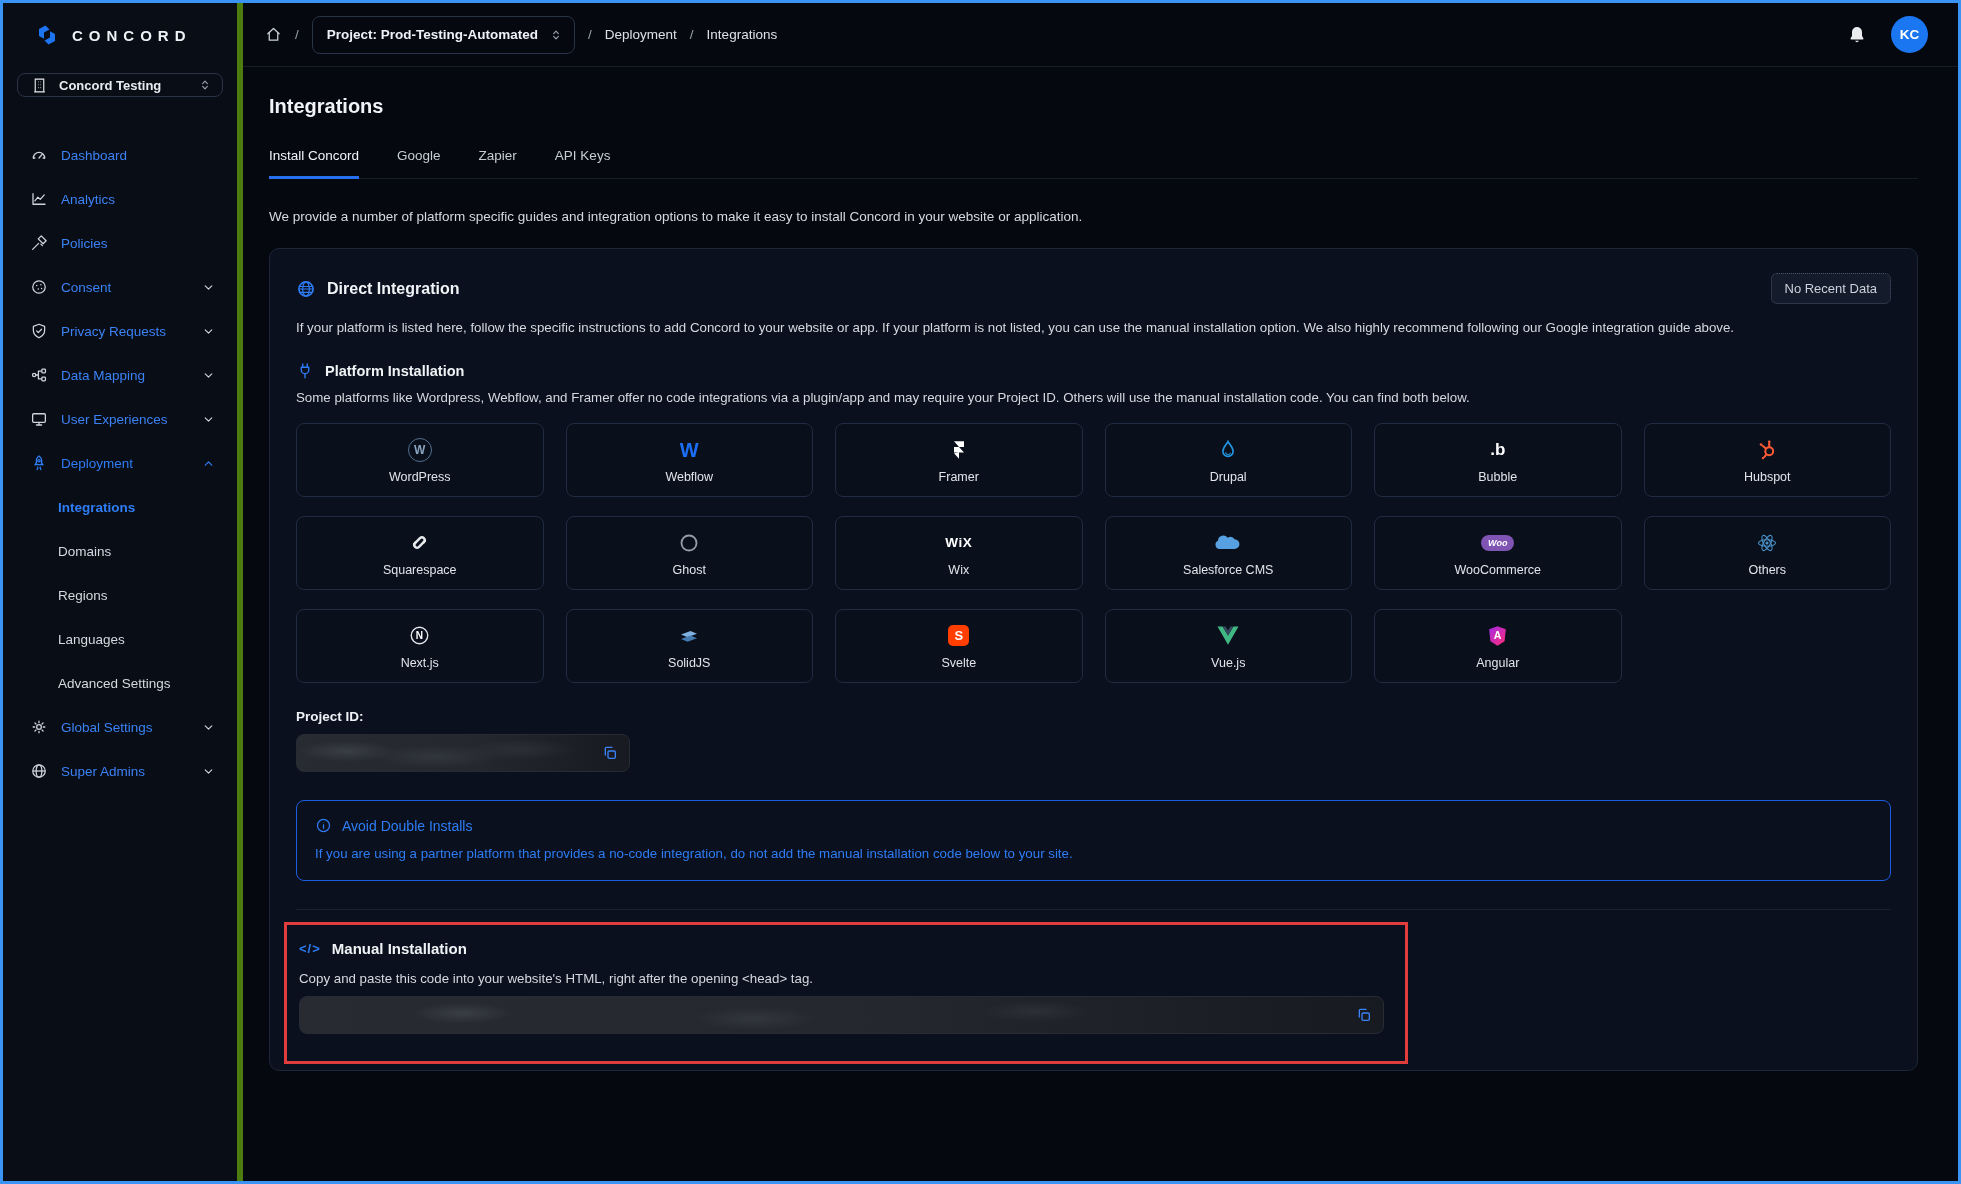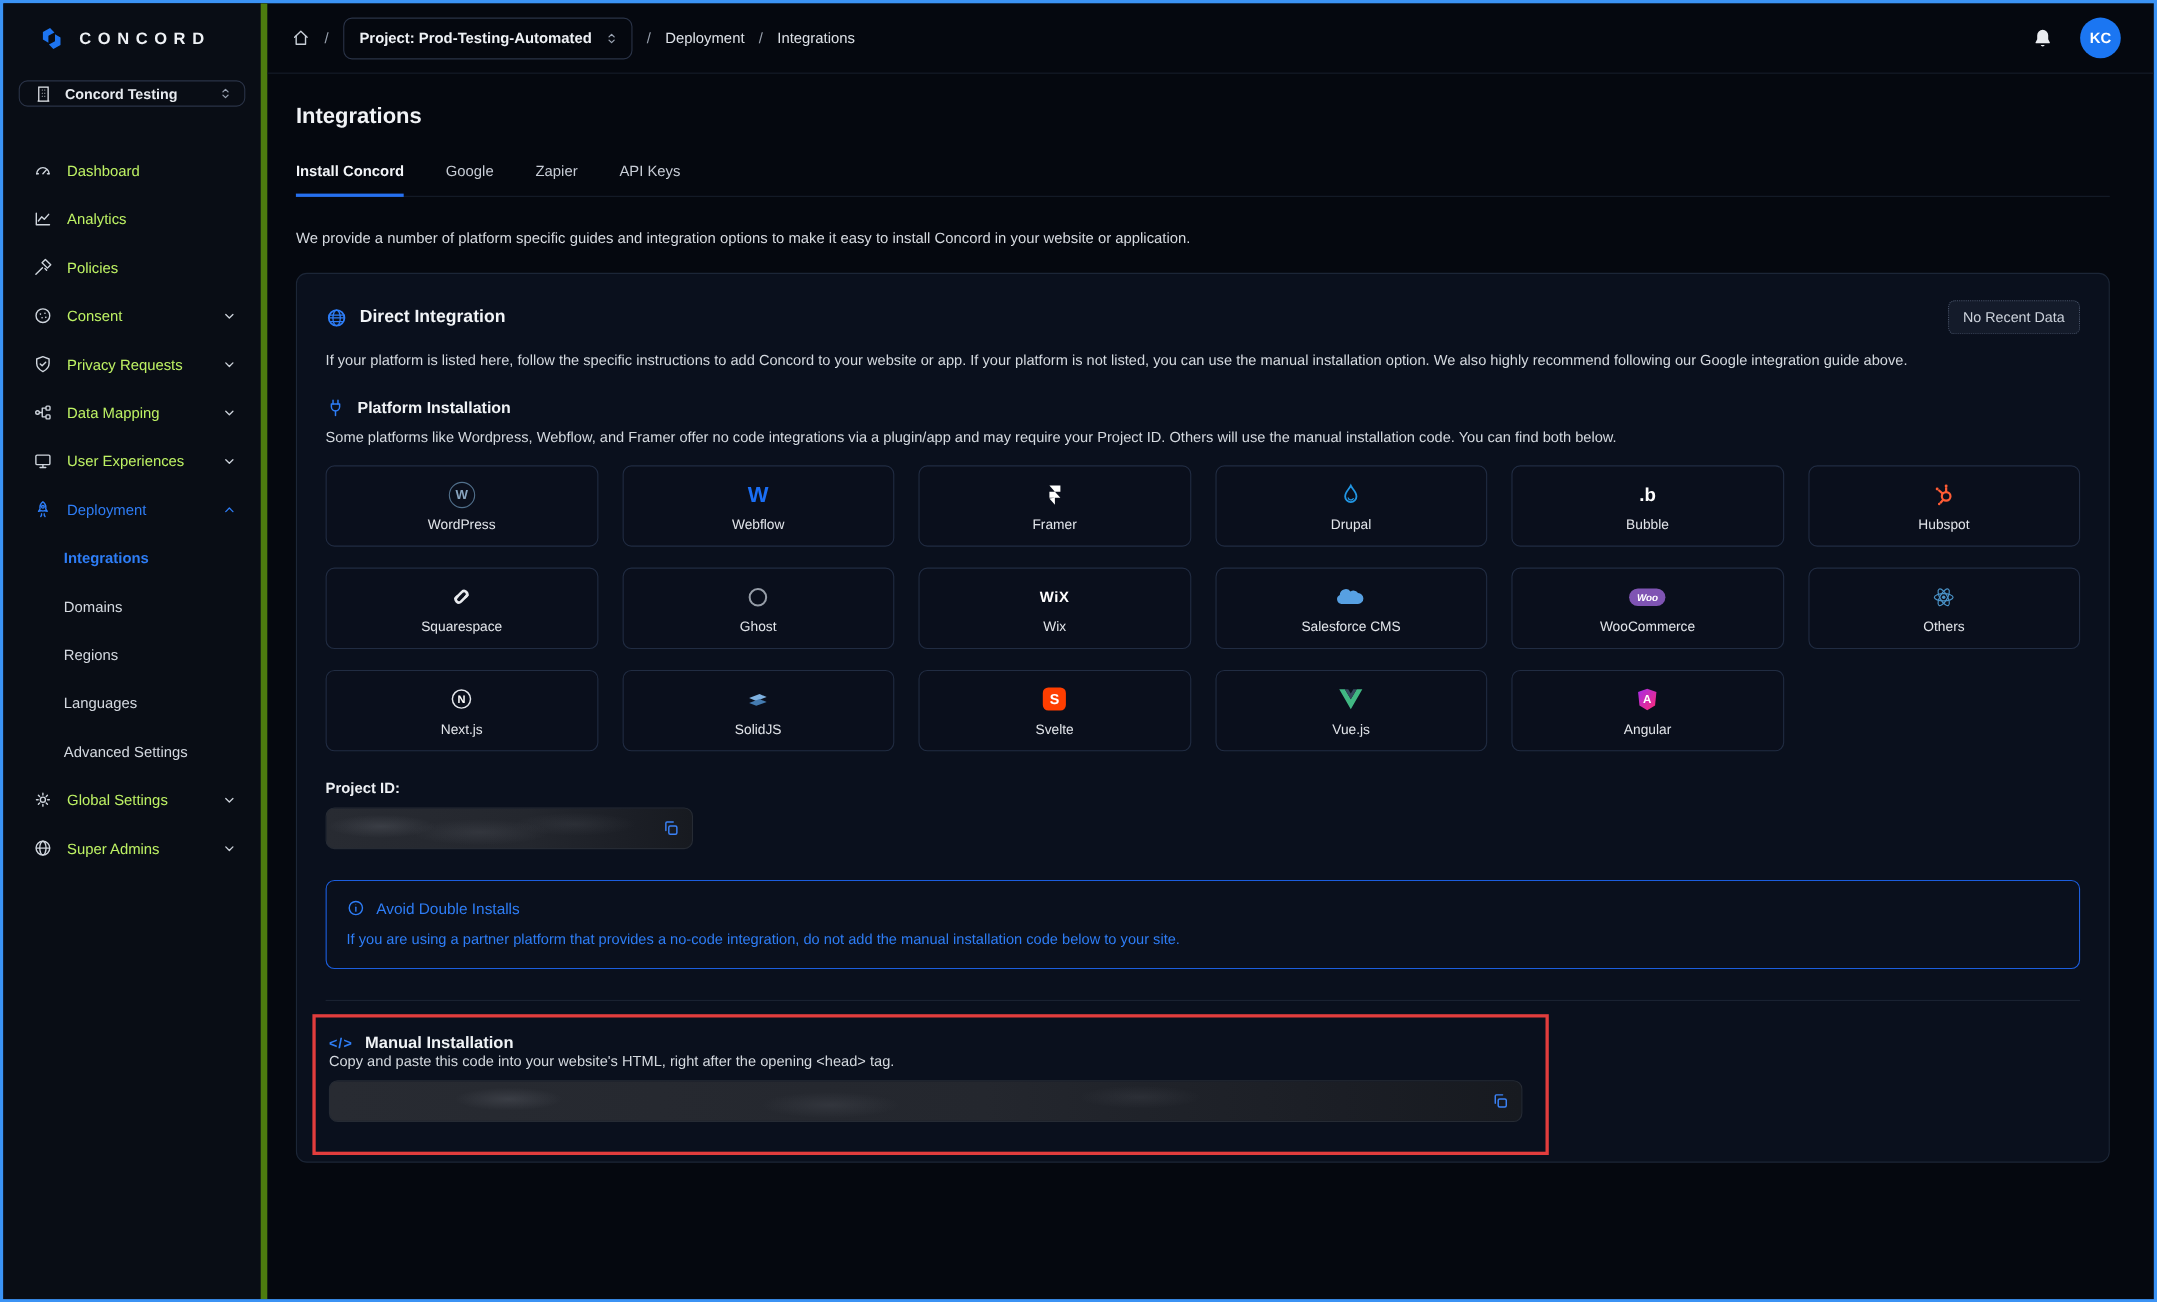--- a/index.html
+++ b/index.html
@@ -14,21 +14,21 @@
   }
   svg { display:block; }
 
   
   .sidebar { width:240px; min-width:240px; background:#090d15; border-right:6px solid #4d7c0f; display:flex; flex-direction:column; }
   .logo-row { height:64px; display:flex; align-items:center; padding-left:30px; gap:11px; }
   .logo-text { color:#eef1f5; font-size:15px; font-weight:600; letter-spacing:6px; }
   .org-select { margin:6px 14px 0; height:24px; border:1px solid #2a3347; border-radius:8px; display:flex; align-items:center; padding:0 10px 0 13px; gap:11px; color:#e8ebf0; font-size:13px; font-weight:600; cursor:pointer; }
   .org-updown { margin-left:auto; color:#98a1b0; }
   .nav { margin-top:36px; }
-  .nav-item { height:44px; display:flex; align-items:center; gap:13px; padding:0 22px 0 27px; font-size:13.5px; color:#bef264; cursor:pointer; }
+  .nav-item { height:44px; display:flex; align-items:center; gap:13px; padding:0 22px 0 27px; font-size:13.5px; color:#3b82f6; cursor:pointer; }
   .nav-item .ic { color:#cfd5dd; }
   .nav-item .chev { margin-left:auto; color:#ccd2da; }
   .nav-item.active, .nav-item.active .ic, .nav-item.active .chev { color:#2e7df6; }
   .sub-item { height:44px; display:flex; align-items:center; padding-left:55px; font-size:13.5px; color:#d4d9e0; cursor:pointer; }
   .sub-item.active { color:#2e7df6; font-weight:700; }
 
   
   .main { flex:1; display:flex; flex-direction:column; min-width:0; }
   .topbar { height:64px; min-height:64px; border-bottom:1px solid #161d2a; display:flex; align-items:center; padding:0 30px 0 22px; gap:13px; }
   .home { color:#c9cfd8; }
@@ -38,21 +38,21 @@
   .crumb { font-size:13.5px; color:#dde1e7; cursor:pointer; }
   .topbar-right { margin-left:auto; display:flex; align-items:center; gap:24px; }
   .bell { color:#e9ebef; cursor:pointer; }
   .avatar { width:37px; height:37px; border-radius:50%; background:#1b76f2; color:#fff; font-weight:700; font-size:13.5px; display:flex; align-items:center; justify-content:center; cursor:pointer; }
 
   
   .content { padding:28px 40px 0 26px; }
   .page-title { font-size:20px; font-weight:700; color:#f1f3f6; }
   .tabs { display:flex; gap:38px; margin-top:30px; border-bottom:1px solid #161d2a; }
   .tab { padding-bottom:13px; font-size:13.5px; color:#c7ccd5; cursor:pointer; border-bottom:3px solid transparent; margin-bottom:-1px; }
-  .tab.active { color:#f3f5f8; font-weight:700; border-bottom-color:#2670f0; }
+  .tab.active { color:#f3f5f8; font-weight:400; border-bottom-color:#2670f0; }
   .intro { margin-top:30px; font-size:13.5px; color:#d6dae0; }
 
   .card { margin-top:24px; background:#0a101d; border:1px solid #1c2637; border-radius:10px; padding:24px 26px 16px; }
   .card-header { display:flex; align-items:center; gap:11px; }
   .card-title { font-size:16px; font-weight:700; color:#f1f4f7; }
   .badge { margin-left:auto; border:1px dotted #49546a; background:#141b2a; color:#ccd2db; font-size:13px; padding:7px 13px; border-radius:6px; }
   .card-desc { margin-top:11px; font-size:13.3px; line-height:25px; color:#d4d9df; max-width:1585px; }
   .sec-header { margin-top:22px; display:flex; align-items:center; gap:11px; }
   .sec-title { font-size:14.5px; font-weight:700; color:#f0f3f6; }
   .sec-desc { margin-top:10px; font-size:13.3px; color:#d4d9df; }
@@ -83,21 +83,21 @@
 
   .notice { margin-top:28px; border:1.5px solid #1c5ede; border-radius:8px; padding:16px 18px 19px; }
   .notice-head { display:flex; gap:10px; align-items:center; color:#2e7df6; font-weight:400; font-size:14px; }
   .notice-text { margin-top:12px; color:#2e7df6; font-size:13.3px; }
   .hr { margin-top:28px; border-top:1px solid #1a2231; }
 
   .red-box { margin:12px 0 -10px -12px; width:1124px; border:3px solid #e23d3d; padding:15px 0 27px 12px; }
   .manual-head { display:flex; align-items:center; gap:11px; }
   .code-glyph { color:#2e7df6; font-size:13px; font-weight:700; letter-spacing:1px; }
   .manual-title { font-size:15px; font-weight:700; color:#f0f3f6; }
-  .manual-desc { font-size:13.3px; color:#d4d9df; }
+  .manual-desc { margin-top:14px; font-size:13.3px; color:#d4d9df; }
   .code-input { width:1085px; }
 </style>
 </head>
 <body>
 
 <aside class="sidebar">
   <div class="logo-row">
     <span>
       <svg width="28" height="26" viewBox="0 0 28 26" fill="none">
         <path d="M12.5 3.5 6 7v7l5 2.8v-6.3l5.5-3z" fill="#1d74f0"></path>

